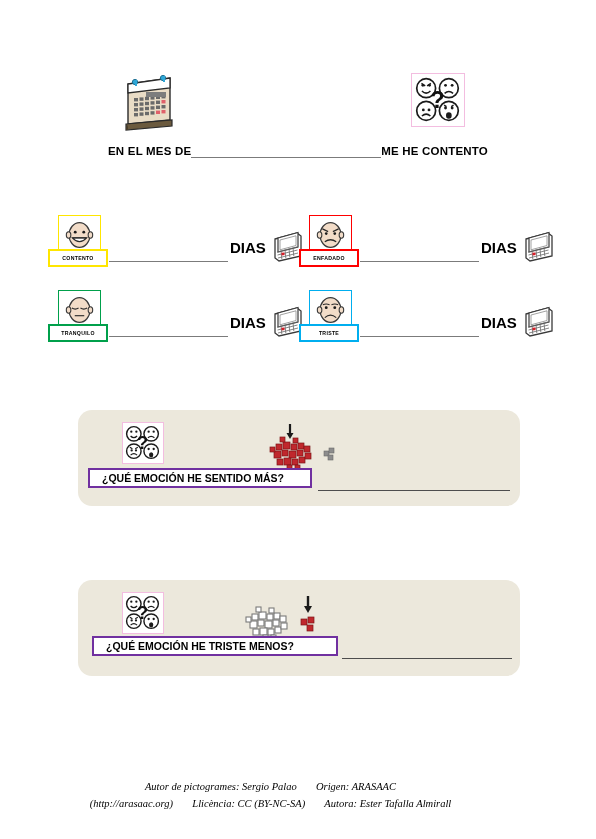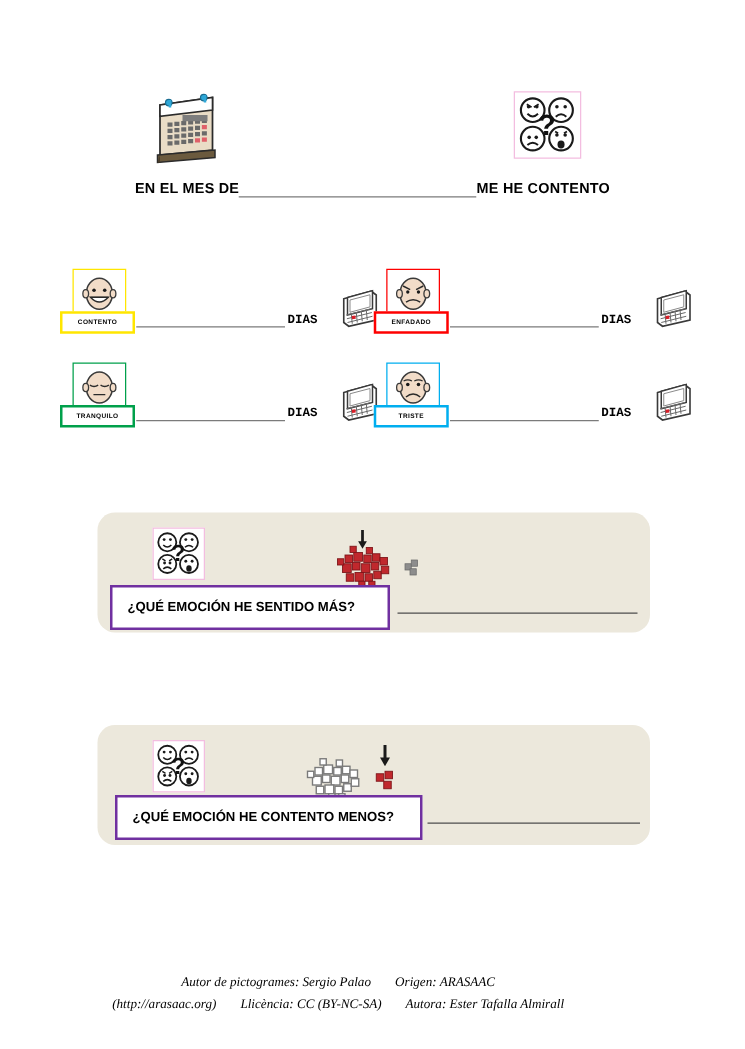--- a/index.html
+++ b/index.html
@@ -23,30 +23,30 @@
   .hdr-blank{flex:1;border-bottom:1px solid #7b7b7b;height:14px;margin:0 0 1px 0;}
 
   
   .emo-cell{position:absolute;width:240px;height:66px;}
   .emo-imgbox{position:absolute;left:18px;top:4px;width:43px;height:40px;
       box-sizing:border-box;background:#fff;}
   .emo-labelbox{position:absolute;left:8px;top:38px;width:60px;height:18px;
       box-sizing:border-box;background:#fff;display:flex;align-items:center;justify-content:center;}
   .emo-label{font-size:5.2px;font-weight:bold;color:#000;letter-spacing:.3px;white-space:nowrap;}
   .emo-line{position:absolute;left:69px;top:50px;width:119px;height:1px;background:#7b7b7b;}
-  .emo-dias{position:absolute;left:190px;top:40px;font-size:10px;font-weight:bold;color:#000;font-family:Liberation Mono, monospace;}
+  .emo-dias{position:absolute;left:190px;top:28px;font-size:15px;font-weight:bold;color:#000;}
   .emo-calcicon{position:absolute;left:226px;top:14px;width:40px;height:38px;}
 
   
   .qpanel{position:absolute;left:78px;width:442px;height:96px;
       background:#ece8dc;border-radius:14px;}
   .q-emoji{position:absolute;width:42px;height:42px;border:1.5px solid #f3bde0;
       box-sizing:border-box;background:#fff;}
   .q-qty{position:absolute;}
-  .qbox{position:absolute;height:36px;box-sizing:border-box;
+  .qbox{position:absolute;height:20px;box-sizing:border-box;
       background:#ffffff;border:2px solid #7030a0;
       display:flex;align-items:center;}
   .qbox span{font-size:10.5px;font-weight:bold;color:#000;padding-left:12px;white-space:nowrap;}
   .q-answerline{position:absolute;height:1px;background:#4d4d4d;}
 
   
   #footer{position:absolute;left:0;top:778px;width:541px;text-align:center;}
   .foot-row{font-family:"Liberation Serif", serif;font-style:italic;font-size:10.5px;
       color:#000;line-height:17px;white-space:nowrap;}
   .foot-row .gap{display:inline-block;width:14px;}
@@ -398,21 +398,21 @@
         <path d="M66 14 L70 21 L74 14 Z" fill="#1a1a1a"></path>
         <g fill="#c0282d" stroke="#7d1418" stroke-width=".7">
           <rect x="63" y="27" width="6" height="6"></rect>
             <rect x="70" y="25" width="6" height="6"></rect>
           <rect x="69" y="33" width="6" height="6"></rect>
         </g>
       </svg>
     </div>
 
     <div class="qbox" style="left:14px;top:56px;width:246px;">
-      <span>¿QUÉ EMOCIÓN HE CONTENTO MENOS?</span>
+      <span>¿QUÉ EMOCIÓN HE TRISTE MENOS?</span>
     </div>
     <div class="q-answerline" style="left:264px;top:78px;width:170px;"></div>
   </div>
 
   <div id="footer">
     <div class="foot-row">
       <span>Autor de pictogrames: Sergio Palao</span>
       <span class="gap"></span>
       <span>Origen: ARASAAC</span>
     </div>

